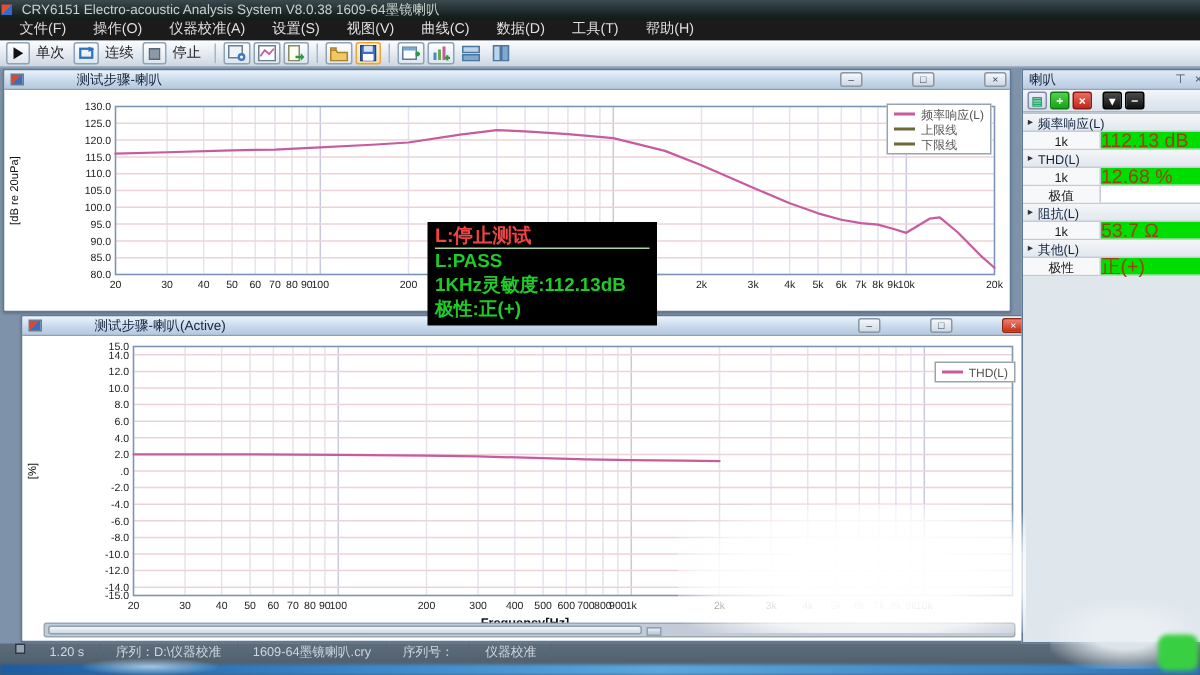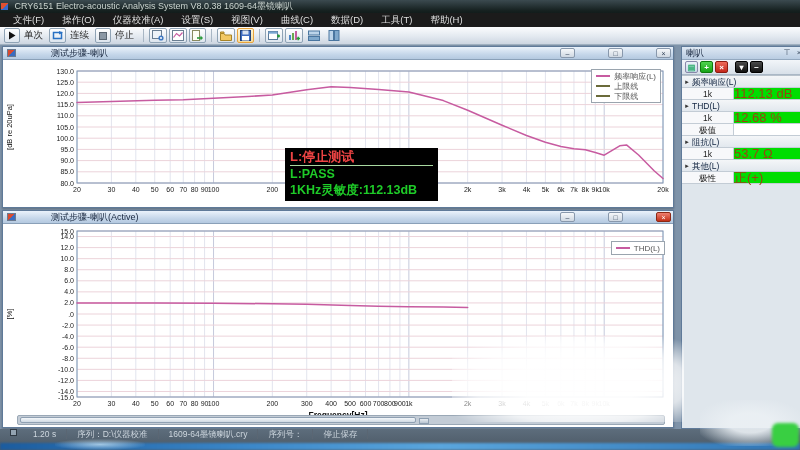--- a/index.html
+++ b/index.html
@@ -30,21 +30,21 @@
   .tbtn.flat { border-color:transparent; background:transparent; }
   .tbtn.hl { border:1px solid #e8a33c; background:linear-gradient(to bottom,#fff6d8,#f5ddA0); }
   .tlabel { font-size:9.5px; color:#222; padding:0 4px 0 2px; }
   .tsep { width:1px; height:13px; background:#a8b6c4; margin:0 3px; }
   .toolbar svg { display:block; }
 
   
   .panel { position:absolute; border:1px solid #5f7громa0; border:1px solid #5f7a99;
     background:#f0f4f8; box-shadow:0 1px 2px rgba(0,0,0,.25); }
   .panel-top { left:2px; top:46px; width:672px; height:162px; }
-  .panel-bottom { left:2px; top:210px; width:672px; height:218px; }
+  .panel-bottom { left:14px; top:210px; width:672px; height:218px; }
   .panel-header { height:13px; display:flex; align-items:center; padding:0 2px 0 4px;
     background:linear-gradient(to bottom,#eaf2fb,#c6d7ea 60%,#b4c9e0);
     border-bottom:1px solid #8aa0b8;gap:32px; }
   .panel-title { font-size:9px; color:#15243c; flex:1; white-space:nowrap; overflow:hidden; }
   .ph-icon { width:9px; height:8px; margin-right:3px;
     background:linear-gradient(135deg,#d84a30 50%,#3a6cc0 50%); border:1px solid #6a7a90; }
   .winbtn { width:15px; height:10px; margin-left:1px; font-size:7px; line-height:9px; text-align:center;
     color:#35465a; border:1px solid #8898ac; border-radius:2px;
     background:linear-gradient(to bottom,#f6f8fa,#cfd8e2); }
   .winbtn.red { background:linear-gradient(to bottom,#ef8070,#c33018); color:#fff; border-color:#8c2814; }
@@ -510,31 +510,32 @@
     <div class="vscroll">
       <div class="vscroll-thumb"></div>
     </div>
   </div>
 
   <div class="hud">
     <div class="hud-title">L:停止测试</div>
     <div id="hud-lines">
         <div class="hud-line">L:PASS</div>
         <div class="hud-line">1KHz灵敏度:112.13dB</div>
+        <div class="hud-line">极性:正(+)</div>
       </div>
   </div>
 
   <div class="blur-white"></div>
   <div class="blur-white2"></div>
   <div class="blob-green"></div>
   <div class="blur-desk"></div>
 
   <div class="statusbar">
     <span class="st-icon"></span>
     <span class="st-seg">1.20 s</span>
     <span class="st-seg">序列：D:\仪器校准</span>
     <span class="st-seg">1609-64墨镜喇叭.cry</span>
     <span class="st-seg">序列号：</span>
-    <span class="st-seg">停止保存</span>
+    <span class="st-seg">仪器校准</span>
   </div>
 
   <div class="desktop-strip"></div>
 </div>
 
 </body></html>

